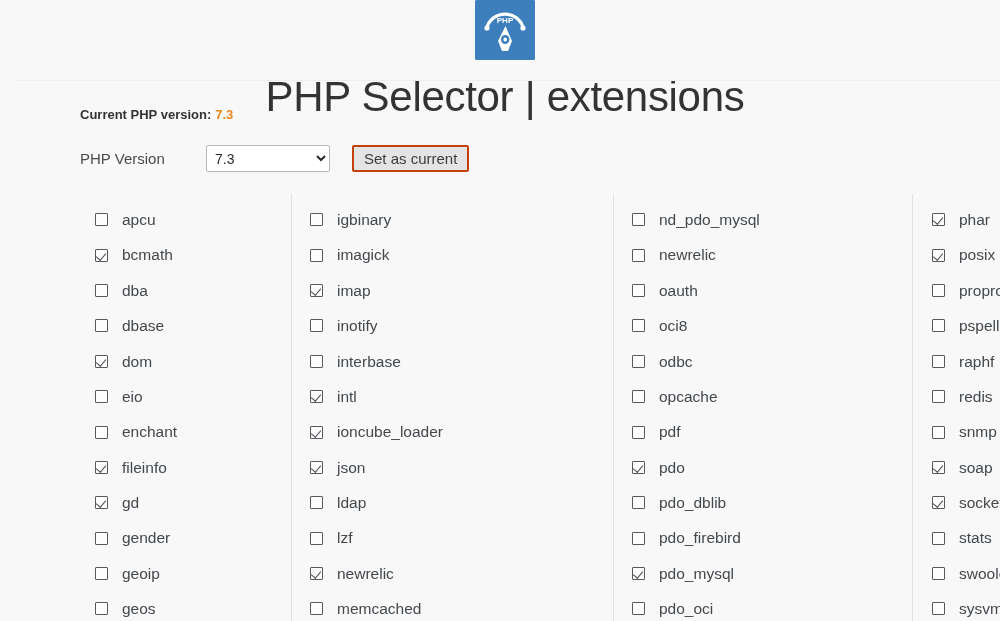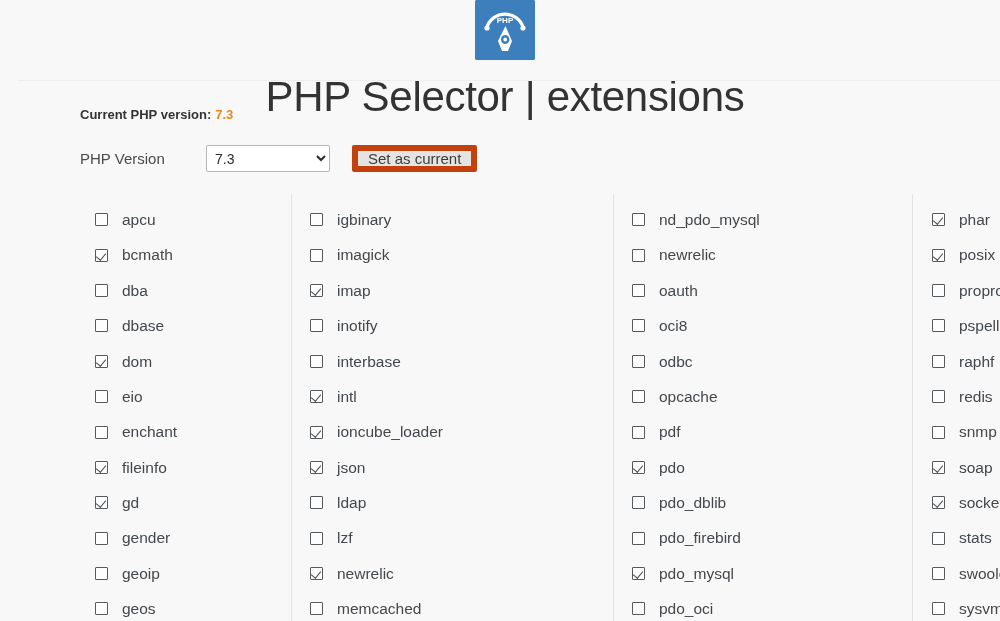--- a/index.html
+++ b/index.html
@@ -96,21 +96,21 @@
     border-radius: 2px;
     padding: 0 4px;
   }
   .btn-set {
     height: 27px;
     padding: 0 10px;
     font-size: 15px;
     font-family: "Liberation Sans", sans-serif;
     color: #3c3c3c;
     background: #e4e4e4;
-    border: 6px solid #c2410c;
+    border: 2px solid #c2410c;
     border-radius: 2px;
     cursor: pointer;
     line-height: 1;
   }
 
   
   .ext-area {
     position: absolute;
     top: 194px;
     left: 0;

